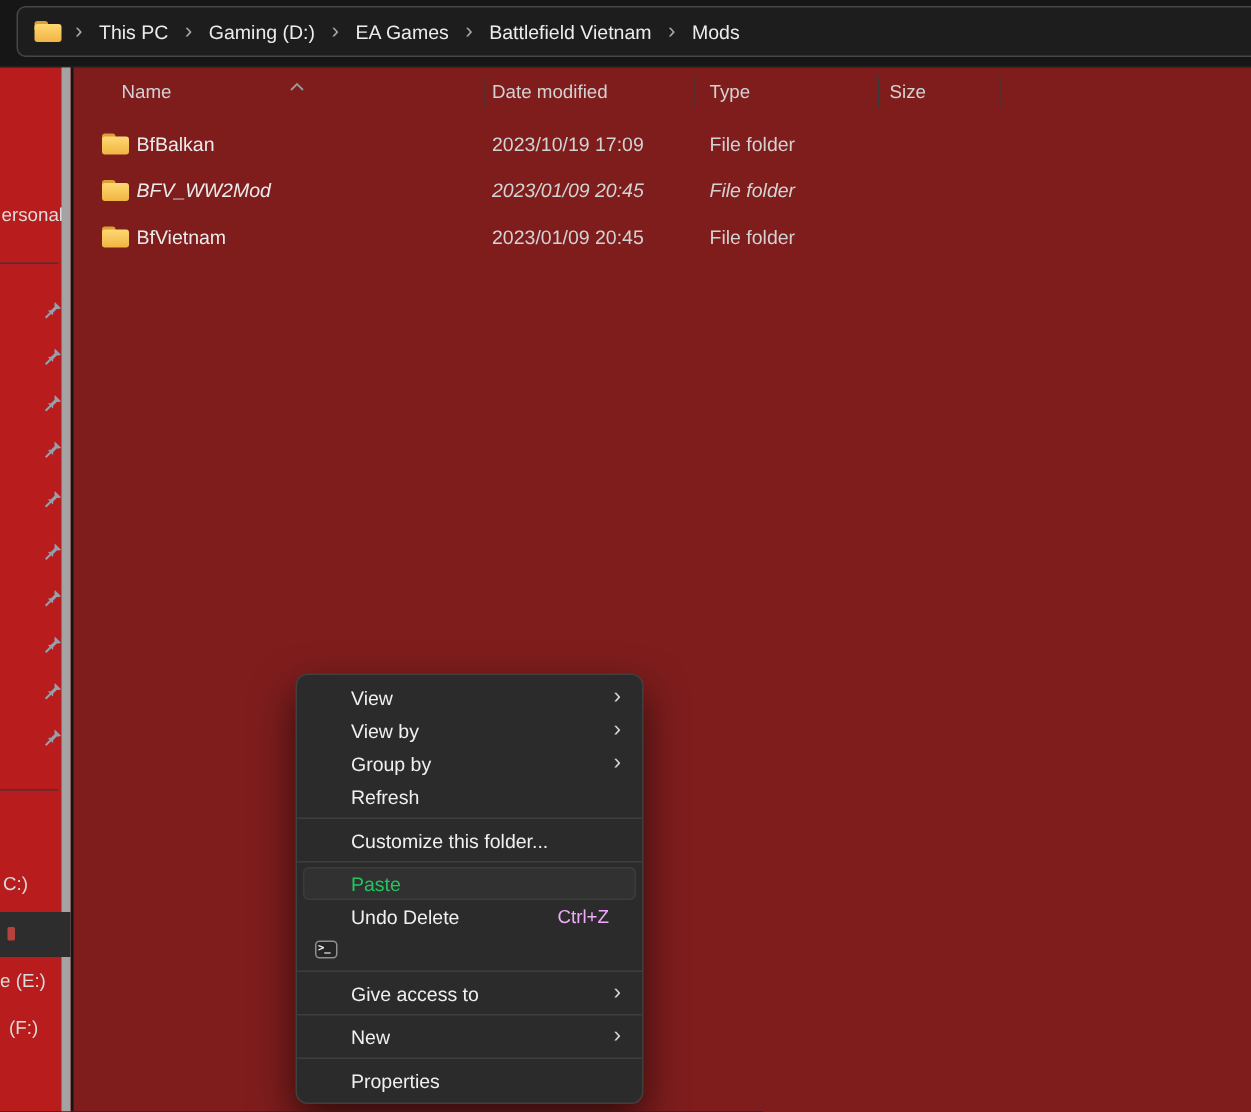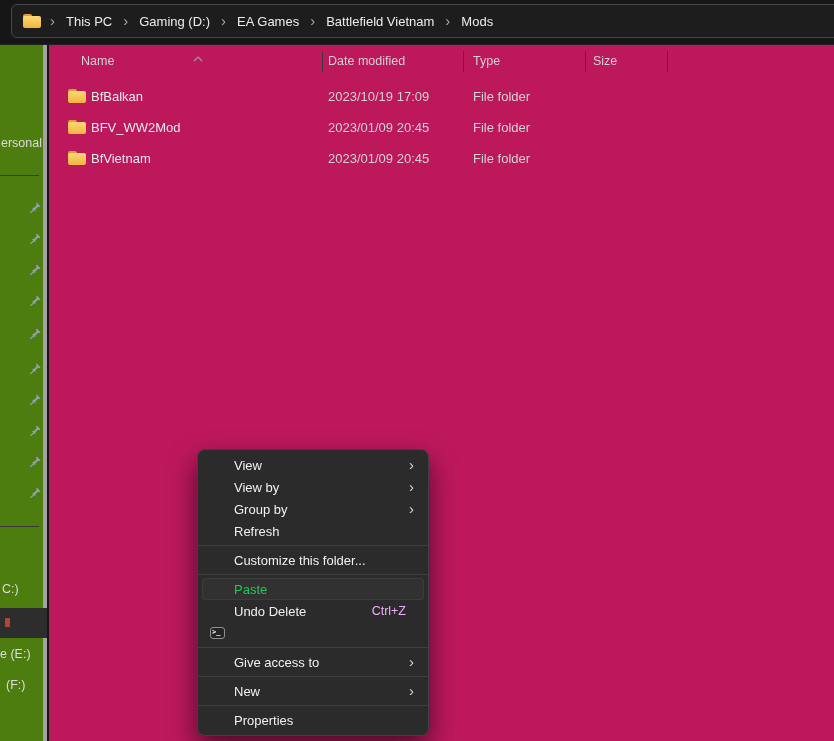--- a/index.html
+++ b/index.html
@@ -20,31 +20,31 @@
   .crumb { font-size:13px; color:#ececec; padding:4px 5px; border-radius:4px; cursor:default; }
   .crumb-sep { color:#a8a8a8; font-size:15px; padding:0 6px 2px 6px; }
 
   .folder-glyph { position:relative; display:inline-block; width:18px; height:14px; }
   .fg-back  { position:absolute; left:0; top:0; width:9px; height:6px; background:#dd9e36; border-radius:2px 2px 0 0; }
   .fg-front { position:absolute; left:0; top:2px; width:18px; height:12px; border-radius:2px;
               background:linear-gradient(#ffd873, #f1b442); }
   .bc-folder { margin:0 3px 0 2px; flex:0 0 auto; }
 
   
-  .sidebar { position:absolute; left:0; top:45px; width:47px; bottom:0; background:#4d7c0f; border-right:4px solid #a3a3a3; }
+  .sidebar { position:absolute; left:0; top:45px; width:47px; bottom:0; background:#b91c1c; border-right:6px solid #a3a3a3; }
   .sb-frag { position:absolute; font-size:12.5px; color:#dcdcdc; white-space:nowrap; height:15px; line-height:15px; }
   .sb-onedrive { left:1px; top:91px; }
   .sb-hr { position:absolute; left:0; width:39px; height:1px; background:#3a3a3a; }
   .sb-hr1 { top:130px; } .sb-hr2 { top:481px; }
   .pin { position:absolute; left:29px; width:13px; height:13px; }
   .sb-selected { position:absolute; left:0; width:47px; height:30px; background:#2d2d2d; }
   .sb-red { position:absolute; left:5px; top:10px; width:5px; height:9px; background:#b5433c; border-radius:1px; }
 
   
-  .main { position:absolute; left:49px; top:45px; right:0; bottom:0; background:#be185d; }
+  .main { position:absolute; left:49px; top:45px; right:0; bottom:0; background:#7f1d1d; }
   .list-header { position:absolute; left:0; top:0; right:0; height:33px; }
   .col-label { position:absolute; top:9px; font-size:12.5px; color:#d2d2d2; cursor:default; }
   .col-name { left:32px; } .col-date { left:279px; } .col-type { left:424px; } .col-size { left:544px; }
   .col-sep { position:absolute; top:6px; width:1px; height:21px; background:#3a3a3a; }
   .cs1 { left:273px; } .cs2 { left:414px; } .cs3 { left:536px; } .cs4 { left:618px; }
   .sort-chevron { position:absolute; left:144px; top:3px; }
 
   .file-row { position:absolute; left:4px; right:10px; height:31px; border-radius:4px; }
   .file-row > span { position:absolute; top:50%; transform:translateY(-50%); font-size:13px; white-space:nowrap;text-align:right; }
   .row-icon { position:absolute; left:15px; top:8px; }
@@ -163,21 +163,21 @@
       <div class="file-row" style="top: 35px;">
         <span class="folder-glyph row-icon">
           <span class="fg-back"></span>
           <span class="fg-front"></span>
         </span>
         <span class="row-name">BfBalkan</span>
         <span class="row-date">2023/10/19 17:09</span>
         <span class="row-type">File folder</span>
         <span class="row-size"></span>
       </div>
-      <div class="file-row" style="top: 66px;">
+      <div class="file-row" style="top: 66px; font-style: italic;">
         <span class="folder-glyph row-icon">
           <span class="fg-back"></span>
           <span class="fg-front"></span>
         </span>
         <span class="row-name">BFV_WW2Mod</span>
         <span class="row-date">2023/01/09 20:45</span>
         <span class="row-type">File folder</span>
         <span class="row-size"></span>
       </div>
       <div class="file-row" style="top: 97px;">

